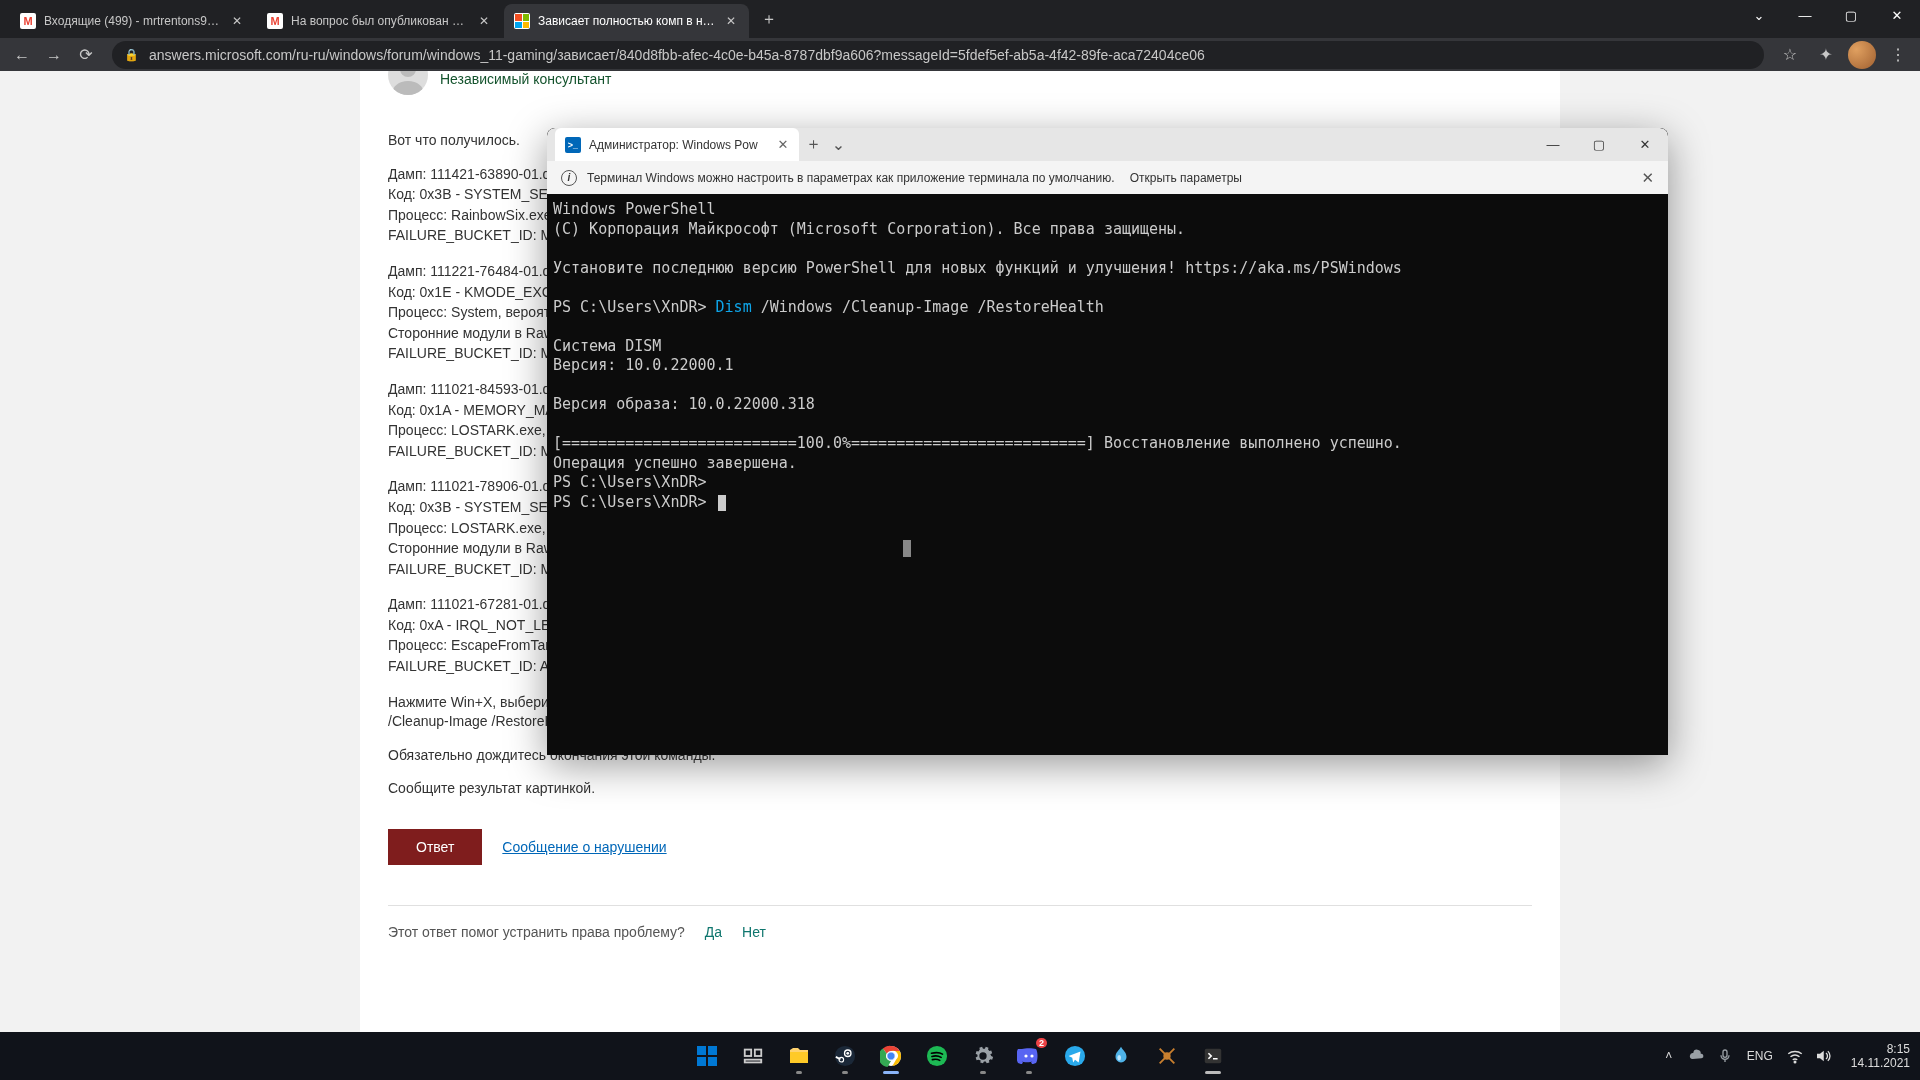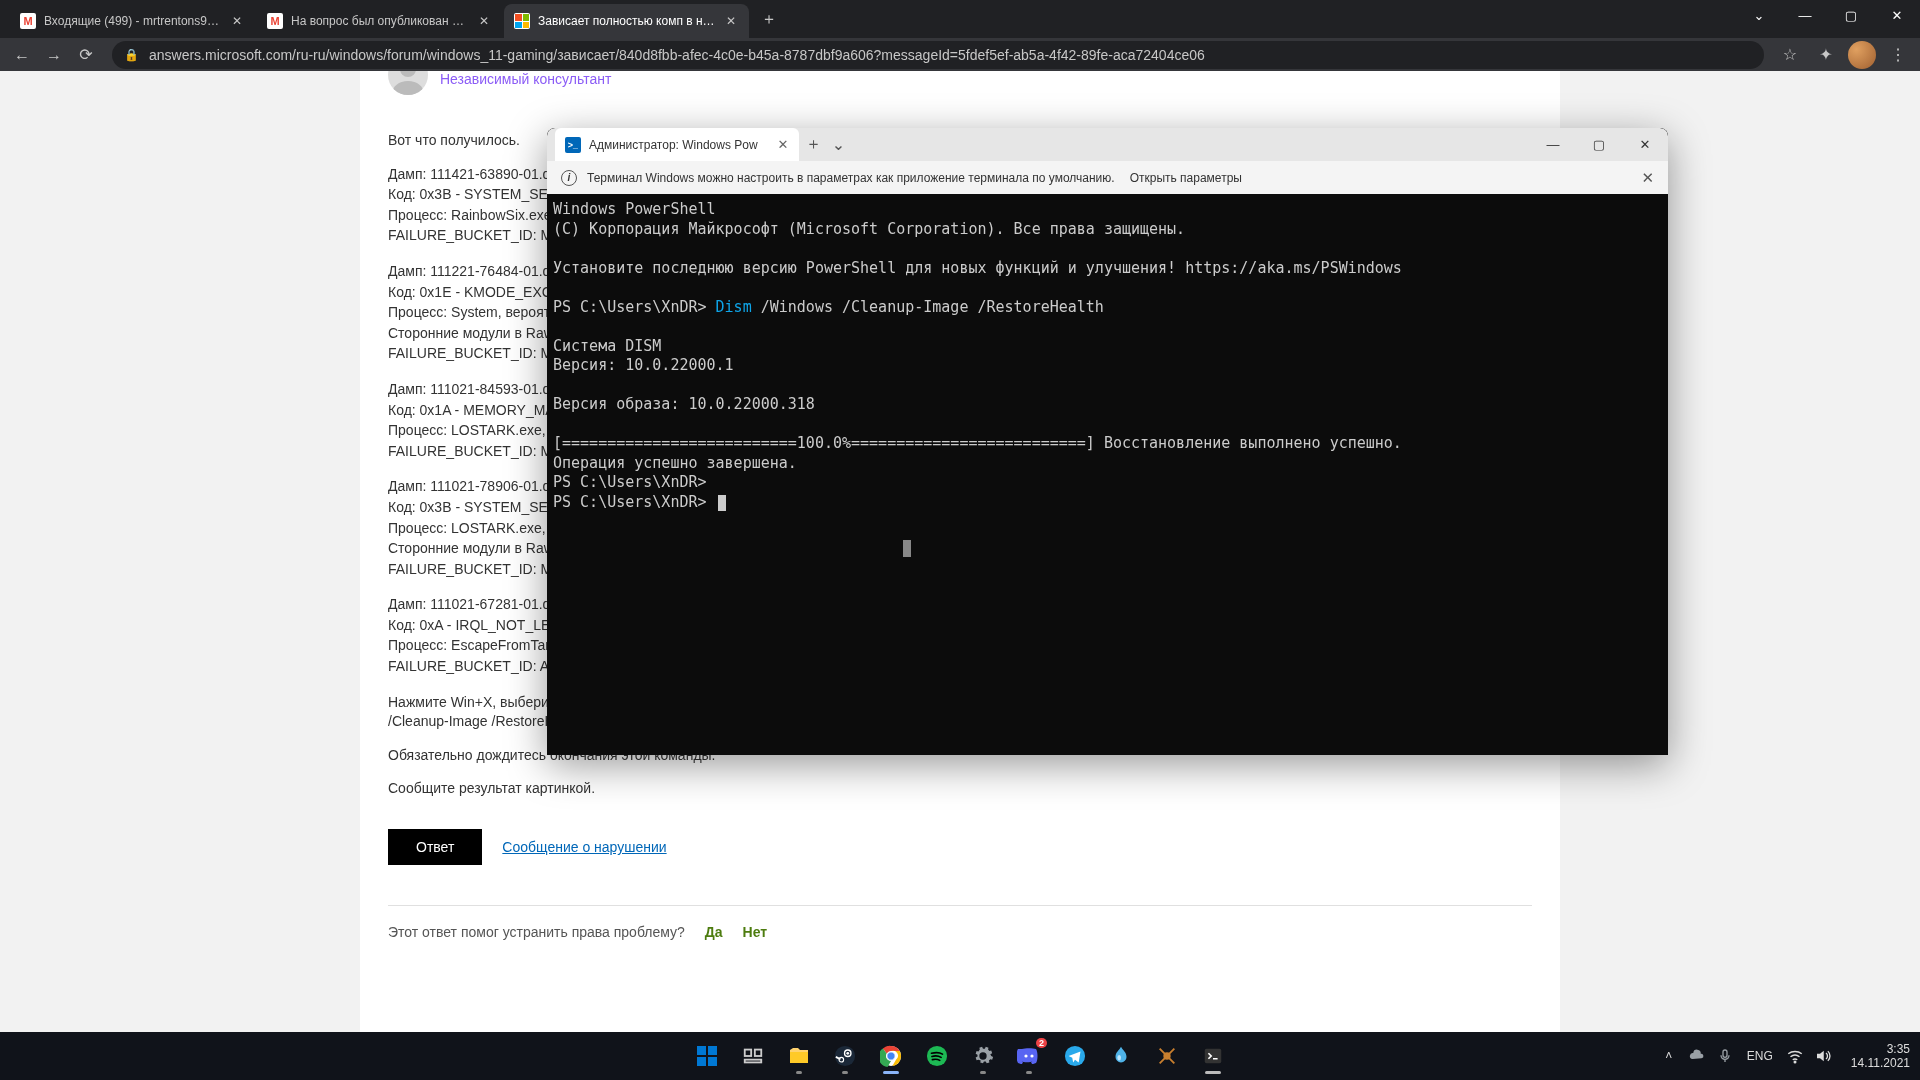--- a/index.html
+++ b/index.html
@@ -23,30 +23,30 @@
 .chrome-actions { display: flex; gap: 8px; align-items: center; }
 .chrome-actions div { width: 28px; height: 28px; color: #c7c7c7; display: flex; align-items: center; justify-content: center; cursor: pointer; }
 .chrome-avatar { width: 24px; height: 24px; border-radius: 50%; background: radial-gradient(circle at 30% 30%, #e0a060, #a06030); }
 
 
 .page { position: absolute; left: 0; right: 0; top: 71px; bottom: 34px; background: #f2f2f2; overflow: hidden; }
 .page-inner { width: 1200px; margin: 0 auto; background: #fff; min-height: 100%; padding: 0 28px 24px 28px; position: relative; }
 .answer-header { display: flex; align-items: flex-start; padding-top: 0; }
 .answerer-avatar { width: 40px; height: 40px; border-radius: 50%; background: #ddd; margin-right: 12px; position: relative; top: -16px; overflow: hidden; }
 .answerer-avatar svg { width: 100%; height: 100%; }
-.answerer-name { color: #8b5cf6; font-size: 14px; }
+.answerer-name { color: #14532d; font-size: 14px; }
 .answer-body { margin-left: 0; margin-top: 20px; color: #333; font-size: 14px; line-height: 1.4; }
 .answer-body p { margin-bottom: 14px; }
 .dump-block { margin-bottom: 16px; }
 .dump-block div { margin-bottom: 1px; }
 .answer-actions { margin-top: 30px; display: flex; align-items: center; gap: 20px; }
-.btn-reply { background: #000000; color: #fff; border: none; padding: 10px 28px; font-size: 14px; cursor: pointer; }
+.btn-reply { background: #7f1d1d; color: #fff; border: none; padding: 10px 28px; font-size: 14px; cursor: pointer; }
 .link-report { color: #0067b8; font-size: 14px; cursor: pointer; text-decoration: underline; }
 .helpful-row { margin-top: 40px; border-top: 1px solid #e0e0e0; padding-top: 18px; font-size: 14px; color: #555; display: flex; align-items: center; gap: 20px; }
-.helpful-row .yn { color: #4d7c0f; cursor: pointer; font-weight: 700; }
+.helpful-row .yn { color: #0f766e; cursor: pointer; font-weight: 400; }
 
 
 .terminal-window { position: absolute; left: 547px; top: 128px; width: 1121px; height: 627px; background: #0c0c0c; border-radius: 8px 8px 0 0; box-shadow: 0 10px 40px rgba(0,0,0,0.4); overflow: hidden; display: flex; flex-direction: column; }
 .term-titlebar { height: 33px; background: #e6e6e6; display: flex; align-items: center; border-radius: 8px 8px 0 0; }
 .term-tab { height: 33px; background: #fff; display: flex; align-items: center; padding: 0 10px; border-radius: 6px 6px 0 0; margin-left: 8px; font-size: 12px; color: #333; }
 .term-tab .term-icon { width: 16px; height: 16px; background: #0067b8; margin-right: 8px; border-radius: 2px; display: flex; align-items: center; justify-content: center; color: #fff; font-size: 9px; font-weight: bold; }
 .term-tab .term-close { margin-left: 20px; color: #666; cursor: pointer; font-size: 13px; }
 .term-newtab { width: 30px; height: 30px; display: flex; align-items: center; justify-content: center; color: #555; cursor: pointer; }
 .term-dd { width: 20px; display: flex; align-items: center; justify-content: center; color: #555; cursor: pointer; }
 .term-winctrl { margin-left: auto; display: flex; }
@@ -340,17 +340,17 @@
           <circle cx="12" cy="20" r="1" fill="#ddd"></circle>
         </svg>
       </div>
     <div class="tray-icon">
         <svg width="18" height="18" viewBox="0 0 24 24" fill="#ddd">
           <path d="M4 9v6h4l5 4V5L8 9z"></path>
           <path d="M16 8a5 5 0 0 1 0 8M18.5 5.5a9 9 0 0 1 0 13" fill="none" stroke="#ddd" stroke-width="1.8"></path>
         </svg>
       </div>
     <div class="clock">
-      <div>3:35</div>
+      <div>8:15</div>
       <div>14.11.2021</div>
     </div>
   </div>
 </div>
 
 </body></html>

